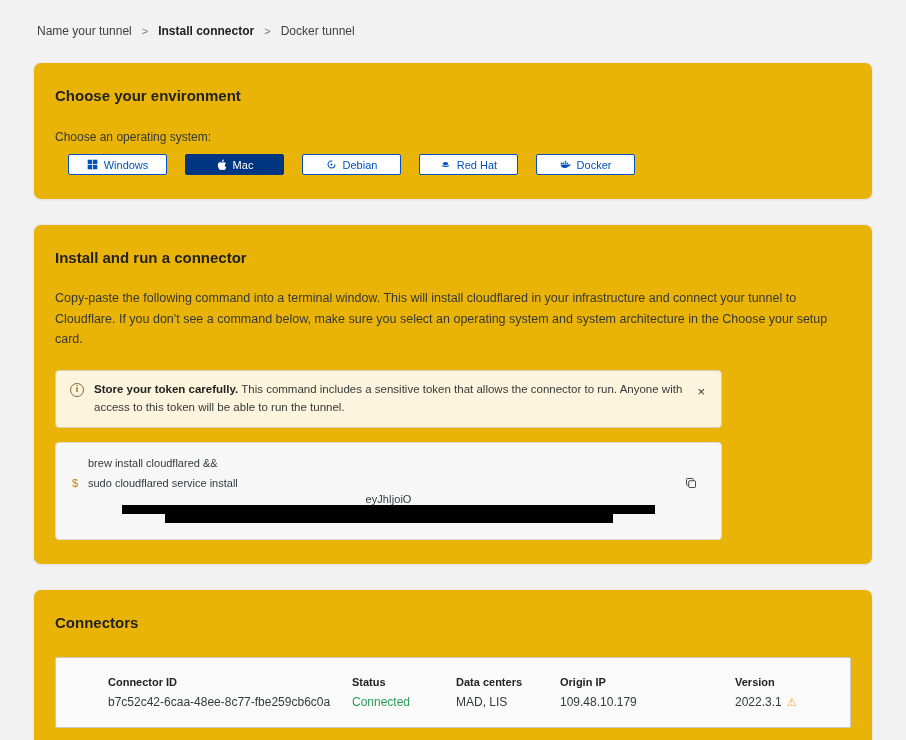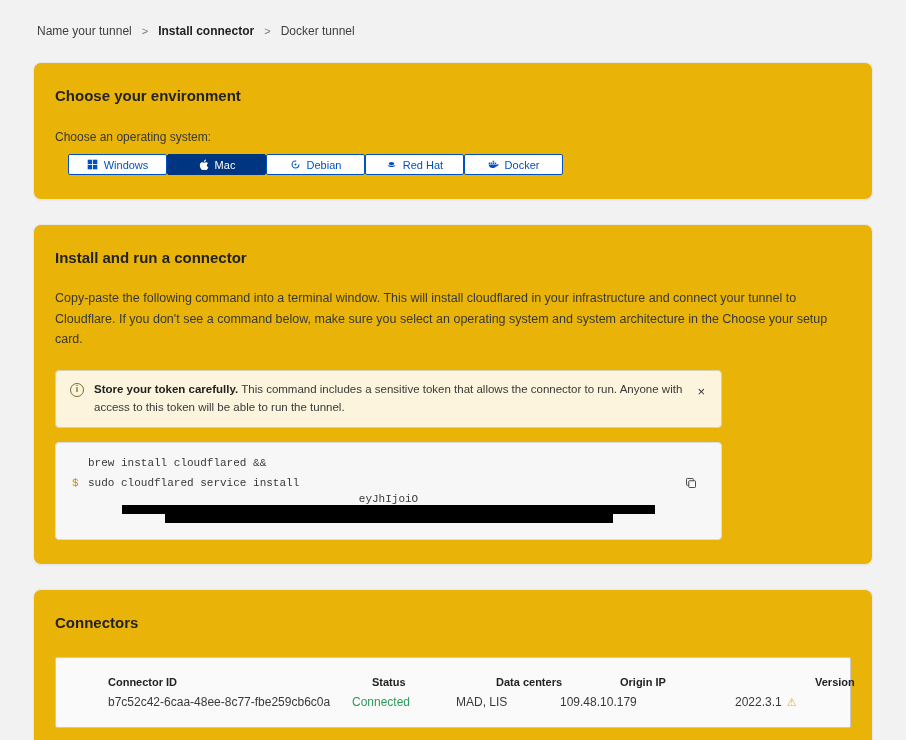--- a/index.html
+++ b/index.html
@@ -25,21 +25,21 @@
     border-radius: 8px;
     box-shadow: 0 1px 2px rgba(0,0,0,0.04);
     padding: 24px 21px;
     margin-bottom: 24px;
   }
   .card-title { font-size: 15px; font-weight: bold; color: #222; }
 
   
   .env-title { margin-bottom: 26px; }
   .os-label { font-size: 12px; color: #36393a; margin-bottom: 10px; }
-  .os-row { display: flex; gap: 0; padding-left: 13px; }
+  .os-row { display: flex; gap: 18px; padding-left: 13px; }
   .os-btn {
     display: inline-flex; align-items: center; justify-content: center; gap: 6px;
     width: 99px; height: 21px;
     background: #fff; border: 1px solid #0051c3; border-radius: 2px;
     color: #0051c3; font-size: 11px; font-family: "Liberation Sans", sans-serif;
     cursor: pointer;
   }
   .os-btn svg { width: 11px; height: 11px; flex: 0 0 auto; }
   .os-btn.selected { background: #003681; border-color: #003681; color: #fff; }
 
@@ -70,21 +70,21 @@
     font-size: 13px; color: #333; line-height: 1; margin-top: 2px; padding: 2px 4px;
   }
 
   .code-block {
     position: relative;
     width: 667px;
     background: #f7f7f8;
     border: 1px solid #dcdcdc;
     border-radius: 4px;
     padding: 10px 16px 16px;
-    font-family: Liberation Mono, monospace;
+    font-family: Liberation Sans, sans-serif;
     font-size: 11px; color: #36393a;
   }
   .code-line { display: flex; align-items: baseline; line-height: 20px; }
   .token-line { line-height: 12px; align-items: center; flex-direction: column; }
   .gutter { width: 16px; flex: 0 0 auto; color: #cc8400; }
   .redact { display: inline-block; height: 9px; background: #000; vertical-align: middle; }
   .redact-1 { width: 533px; }
   .redact-2 { width: 448px; }
   .copy-btn {
     position: absolute; right: 22px; top: 32px;
@@ -96,21 +96,21 @@
   .connectors-title { margin-bottom: 26px; }
   .conn-table {
     border: 1px solid #c9c9c9; border-radius: 2px;
     background: #fafafa;
   }
   .t-row {
     display: grid;
     grid-template-columns: 244px 104px 104px 175px 1fr;
     padding: 0 24px 0 52px;
   }
-  .t-head { padding-top: 18px; font-size: 11px; font-weight: bold; color: #222; gap: 20px; }
+  .t-head { padding-top: 18px; font-size: 11px; font-weight: bold; color: #222; }
   .t-data { padding-top: 7px; padding-bottom: 18px; font-size: 12px; color: #36393a; }
   .status-connected { color: #2e9b5a; }
   .version-warn { color: #f6a724; font-size: 11px; margin-left: 5px; }
 </style>
 </head>
 <body>
 
 <div class="page">
 
   <div class="breadcrumb">

